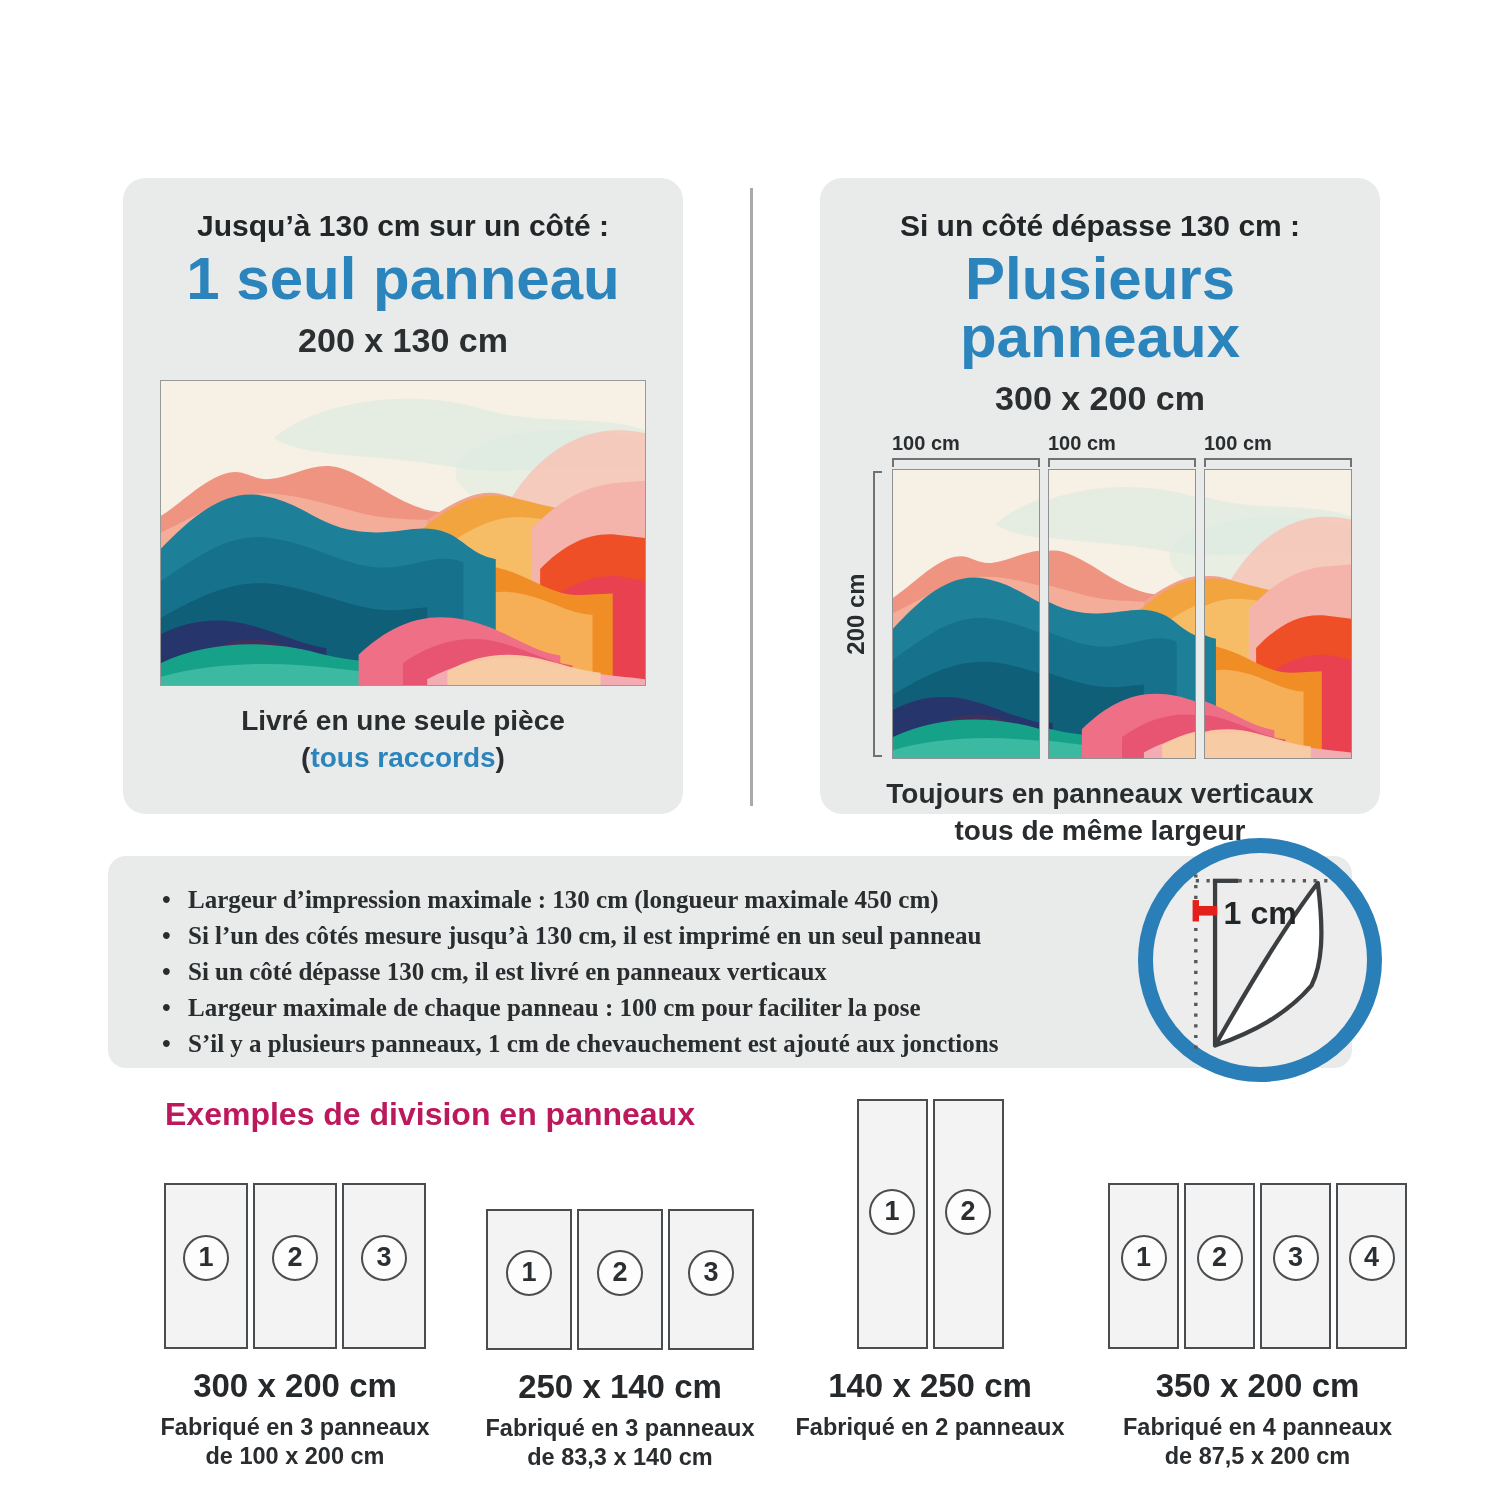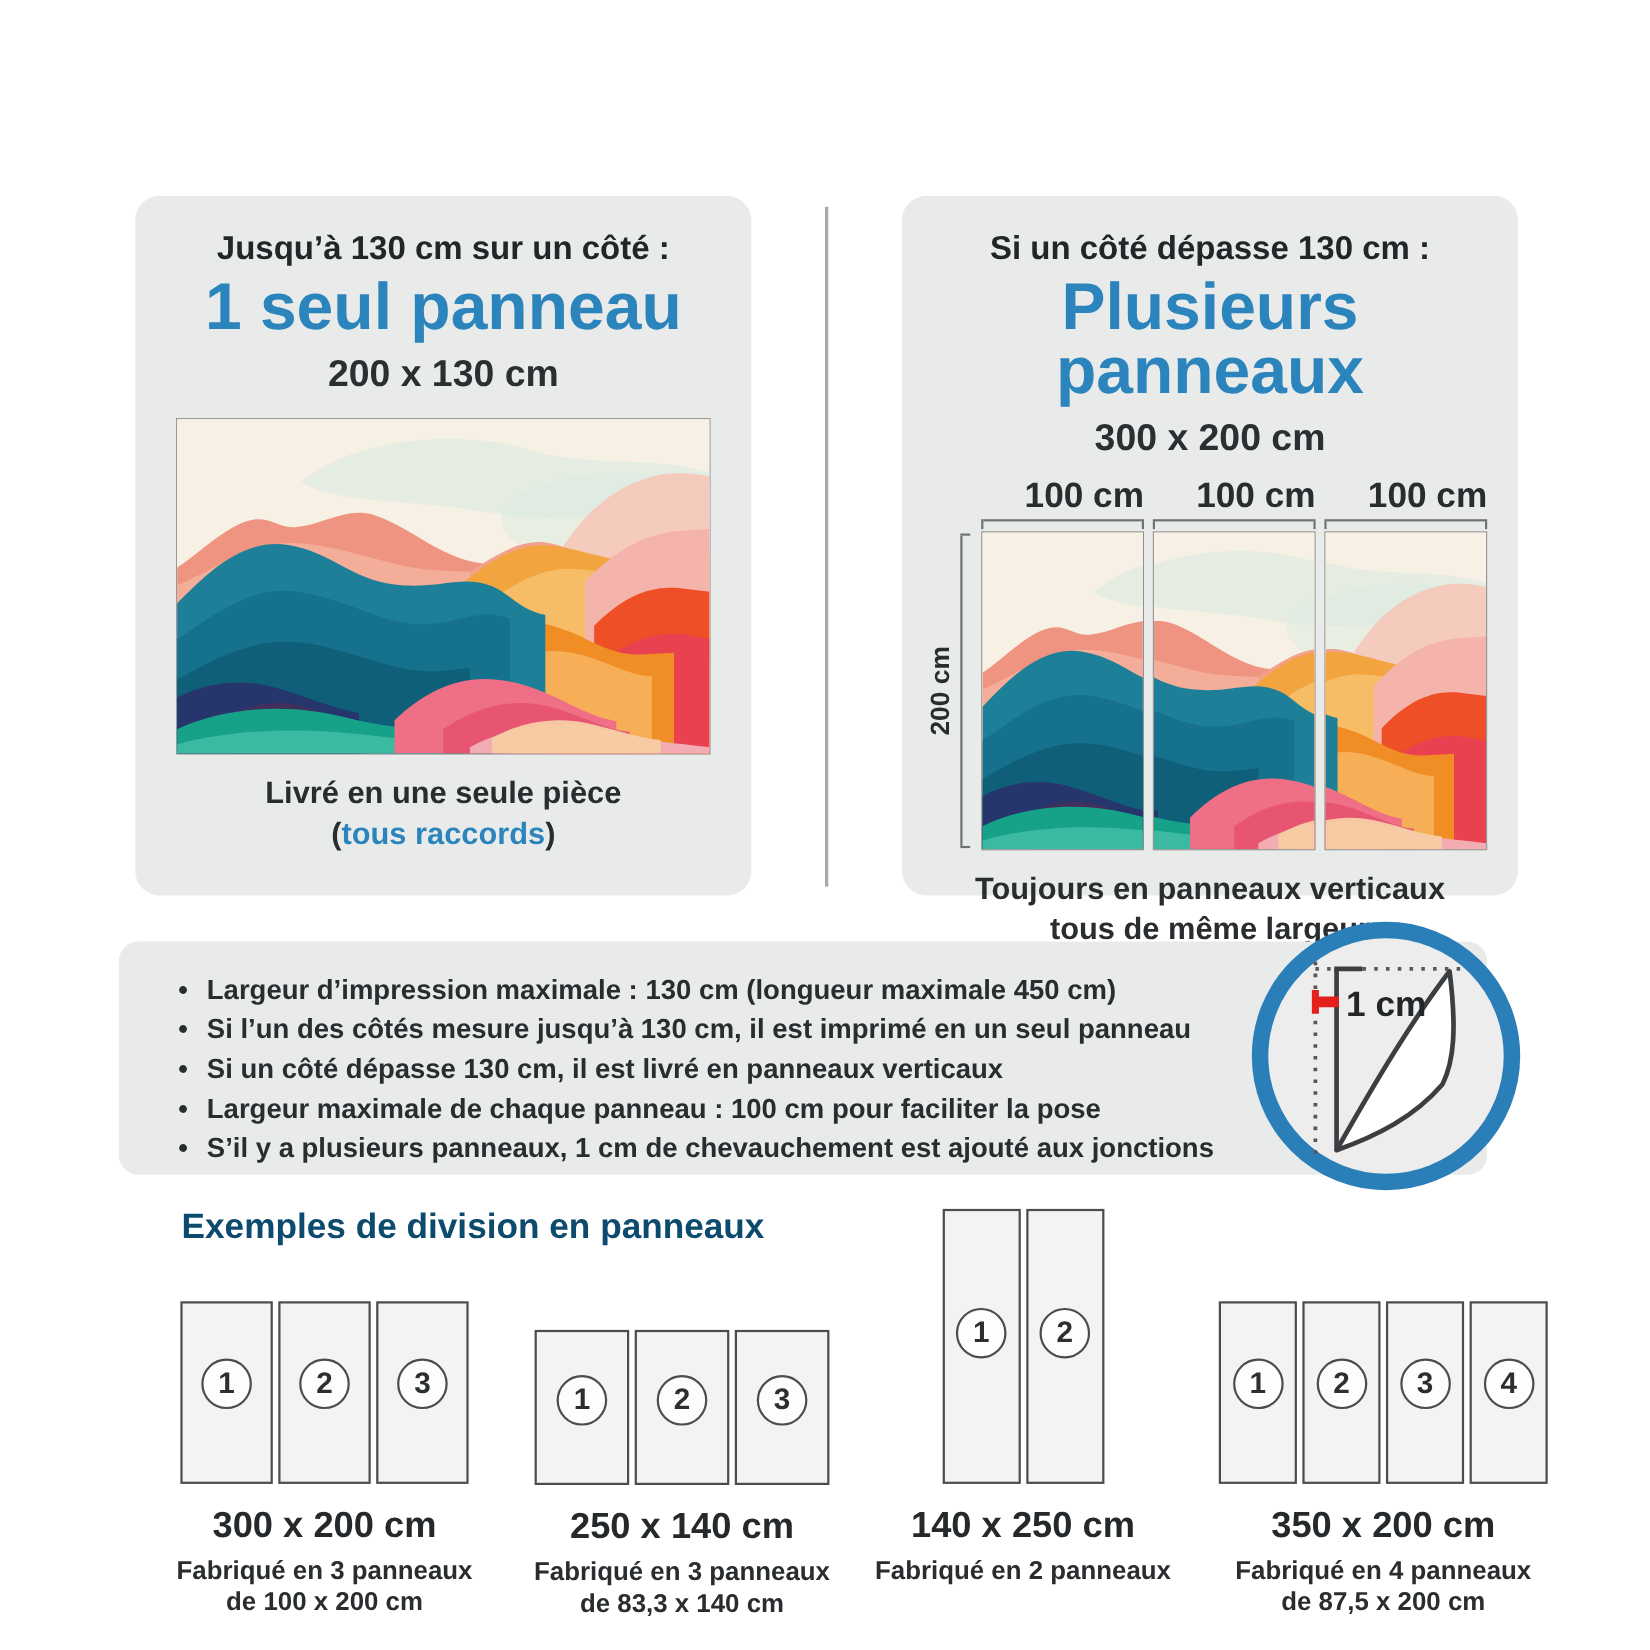--- a/index.html
+++ b/index.html
@@ -25,50 +25,50 @@
   .art-full { display:block; margin:16px auto 0; width:486px; height:306px;
     border:1px solid #97999a; background:#f6efe3; }
 
   .cap { margin-top:16px; font-size:28px; font-weight:600; color:#2a2d2f; line-height:37px; }
   .cap .hl { color:#2b84bc; font-weight:700; }
   .cap .paren { color:#2a2d2f; font-weight:700; }
 
   
   .measure-wrap { width:504px; margin:10px auto 0; }
   .m-row { display:flex; margin-left:44px; gap:8px; }
-  .m-label { width:148px; text-align:right; font-size:32px; font-weight:600; color:#2a2d2f; }
+  .m-label { width:148px; text-align:left; font-size:20px; font-weight:600; color:#2a2d2f; }
   .h-measure { width:148px; height:9px; margin-top:3px; position:relative;
     border-left:2px solid #6f7274; border-right:2px solid #6f7274; }
   .h-measure::before { content:''; position:absolute; left:0; right:0; top:0; border-top:2px solid #6f7274; }
   .panels-row { display:flex; margin-top:2px; }
   .v-col { width:44px; position:relative; }
   .v-measure { position:absolute; right:10px; top:2px; height:286px; width:9px;
     border-top:2px solid #6f7274; border-bottom:2px solid #6f7274; }
   .v-measure::before { content:''; position:absolute; top:0; bottom:0; left:0; border-left:2px solid #6f7274; }
   .v-label { position:absolute; left:-6px; top:50%;
     transform:translateY(-50%) rotate(180deg); writing-mode:vertical-rl;
     font-size:24px; font-weight:600; color:#2a2d2f; white-space:nowrap; }
   .wp-panels { display:flex; gap:8px; }
   .wp-panel { width:148px; height:290px; border:1px solid #8f9192; overflow:hidden; background:#f6efe3; }
   .wp-panel svg { display:block; }
 
   
   .rules-box { position:absolute; left:108px; top:856px; width:1244px; height:212px;
-    background:#e9ebea; border-radius:18px; padding:26px 250px 0 52px; }
+    background:#e9ebea; border-radius:18px; padding:26px 250px 0 52px;font-family:Liberation Serif, serif; }
   .rules-box ul { list-style:none; }
   .rules-box li { font-size:25px; font-weight:600; color:#2a2d2f; line-height:36px;
     padding-left:28px; position:relative; white-space:nowrap; }
   .rules-box li::before { content:'•'; position:absolute; left:2px; font-size:25px; }
 
   .overlap-circle { position:absolute; left:1138px; top:838px; width:244px; height:244px;
     border-radius:50%; border:15px solid #2b7fb8; background:#ecedec; }
   .overlap-circle svg { display:block; width:214px; height:214px; }
 
   
-  .ex-heading { position:absolute; left:165px; top:1096px; font-size:32px; font-weight:800; color:#0c4a6e; }
+  .ex-heading { position:absolute; left:165px; top:1096px; font-size:32px; font-weight:800; color:#be185d; }
   .example { position:absolute; text-align:center; }
   .panels { display:flex; gap:5px; justify-content:center; align-items:stretch; }
   .panel { background:#f2f3f2; border:2px solid #4a4d4f; position:relative; }
   .num-circle { position:absolute; left:50%; top:45%; transform:translate(-50%,-50%);
     width:46px; height:46px; border-radius:50%; border:2px solid #4a4d4f; background:#fdfdfd;
     font-size:27px; font-weight:800; color:#2c2f31; display:flex; align-items:center; justify-content:center; }
   .ex-size { margin-top:18px; font-size:33px; font-weight:800; color:#26292b; }
   .ex-cap  { margin-top:8px; font-size:23.5px; font-weight:600; color:#2a2d2f; line-height:29px; }
 
   .ex1 { left:100px;  top:1183px; width:390px; } .ex1 .panel { width:84px; height:166px; }

